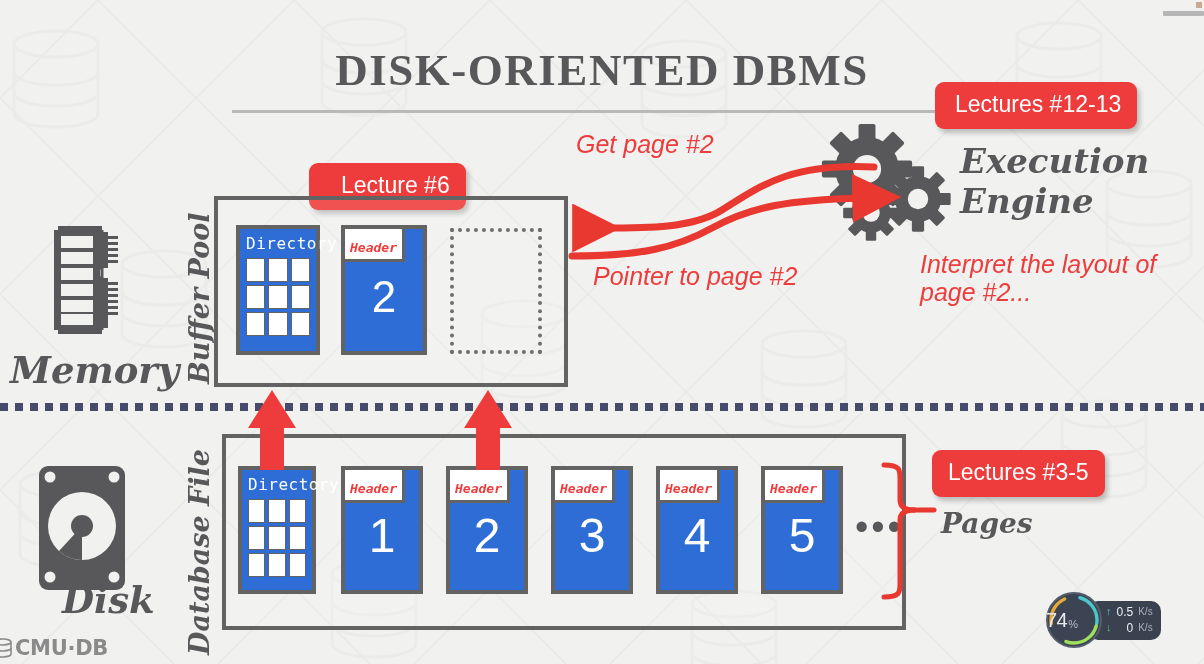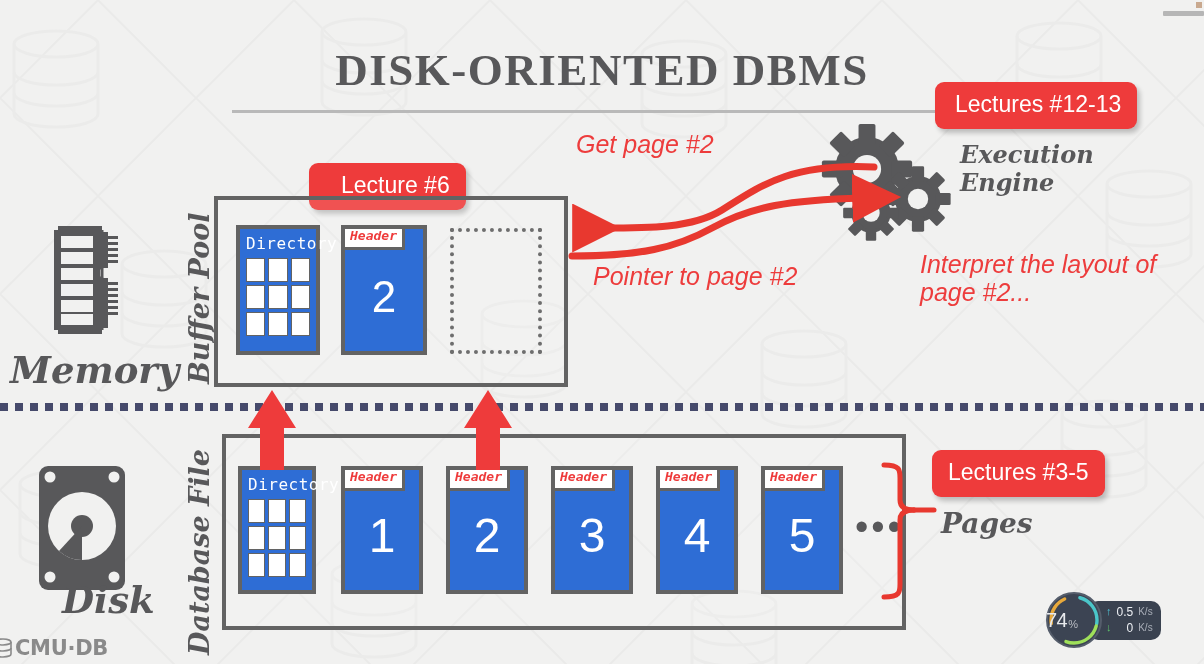--- a/index.html
+++ b/index.html
@@ -155,21 +155,21 @@
     position: absolute;
     top: -3px; left: -3px;
     background: #ffffff;
     border: 3px solid #636363;
     color: #ee3b3b;
     font-family: "DejaVu Sans Mono", monospace;
     font-style: italic;
     font-weight: 700;
     font-size: 13px;
     line-height: 1;
-    padding: 0 5px 5px 5px;
+    padding: 12px 5px 5px 5px;
   }
   .page-number {
     position: absolute;
     left: 0; right: 0;
     text-align: center;
     font-family: "Liberation Sans", sans-serif;
     font-size: 48px;
     color: #ffffff;
     line-height: 1;
   }
@@ -215,21 +215,21 @@
   }
   #annot-get-page    { top: 130px; left: 552px; margin-left: 24px; }
   #annot-pointer     { top: 262px; left: 593px; }
   #annot-interpret   { top: 250px; left: 920px; white-space: normal; width: 290px; }
 
   
   #exec-engine-label {
     position: absolute; top: 141px; left: 960px;
     font-family: "DejaVu Serif", serif;
     font-weight: 700; font-style: italic;
-    font-size: 24px; color: #58585a;
+    font-size: 34px; color: #58585a;
     line-height: 1.18;
   }
 
   
   #vector-layer {
     position: absolute; inset: 0;
     pointer-events: none;
   }
 
   

